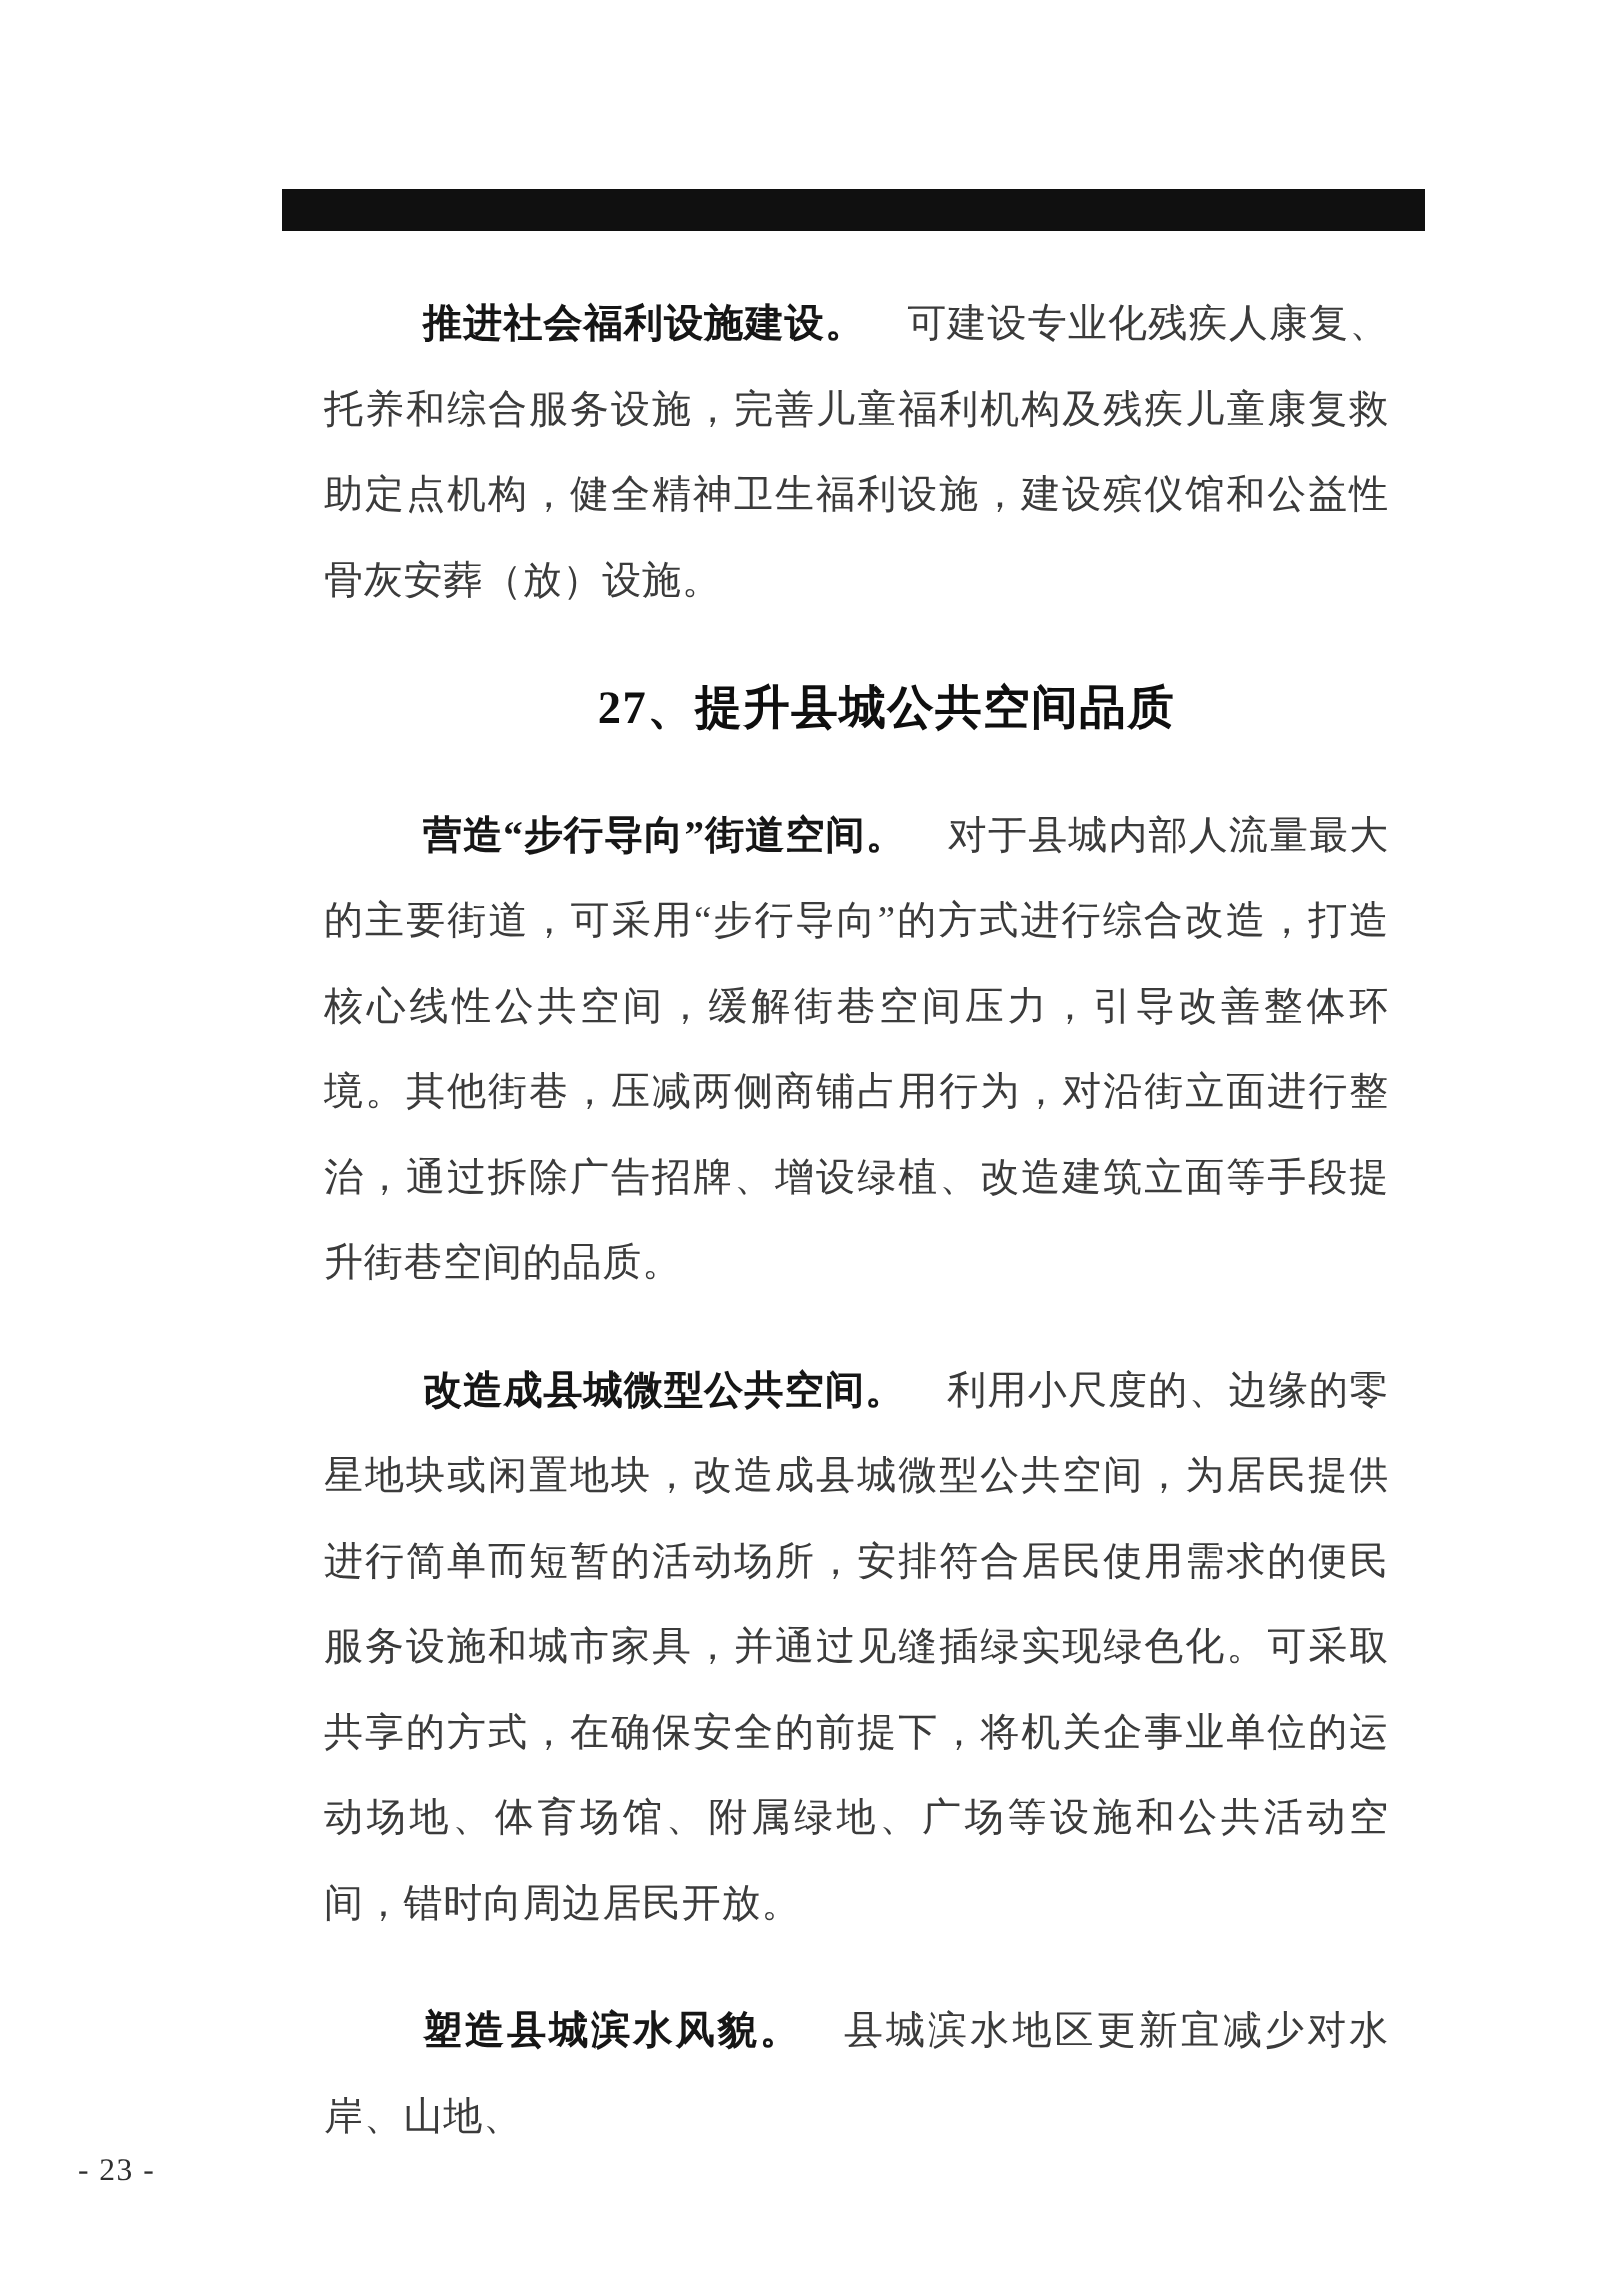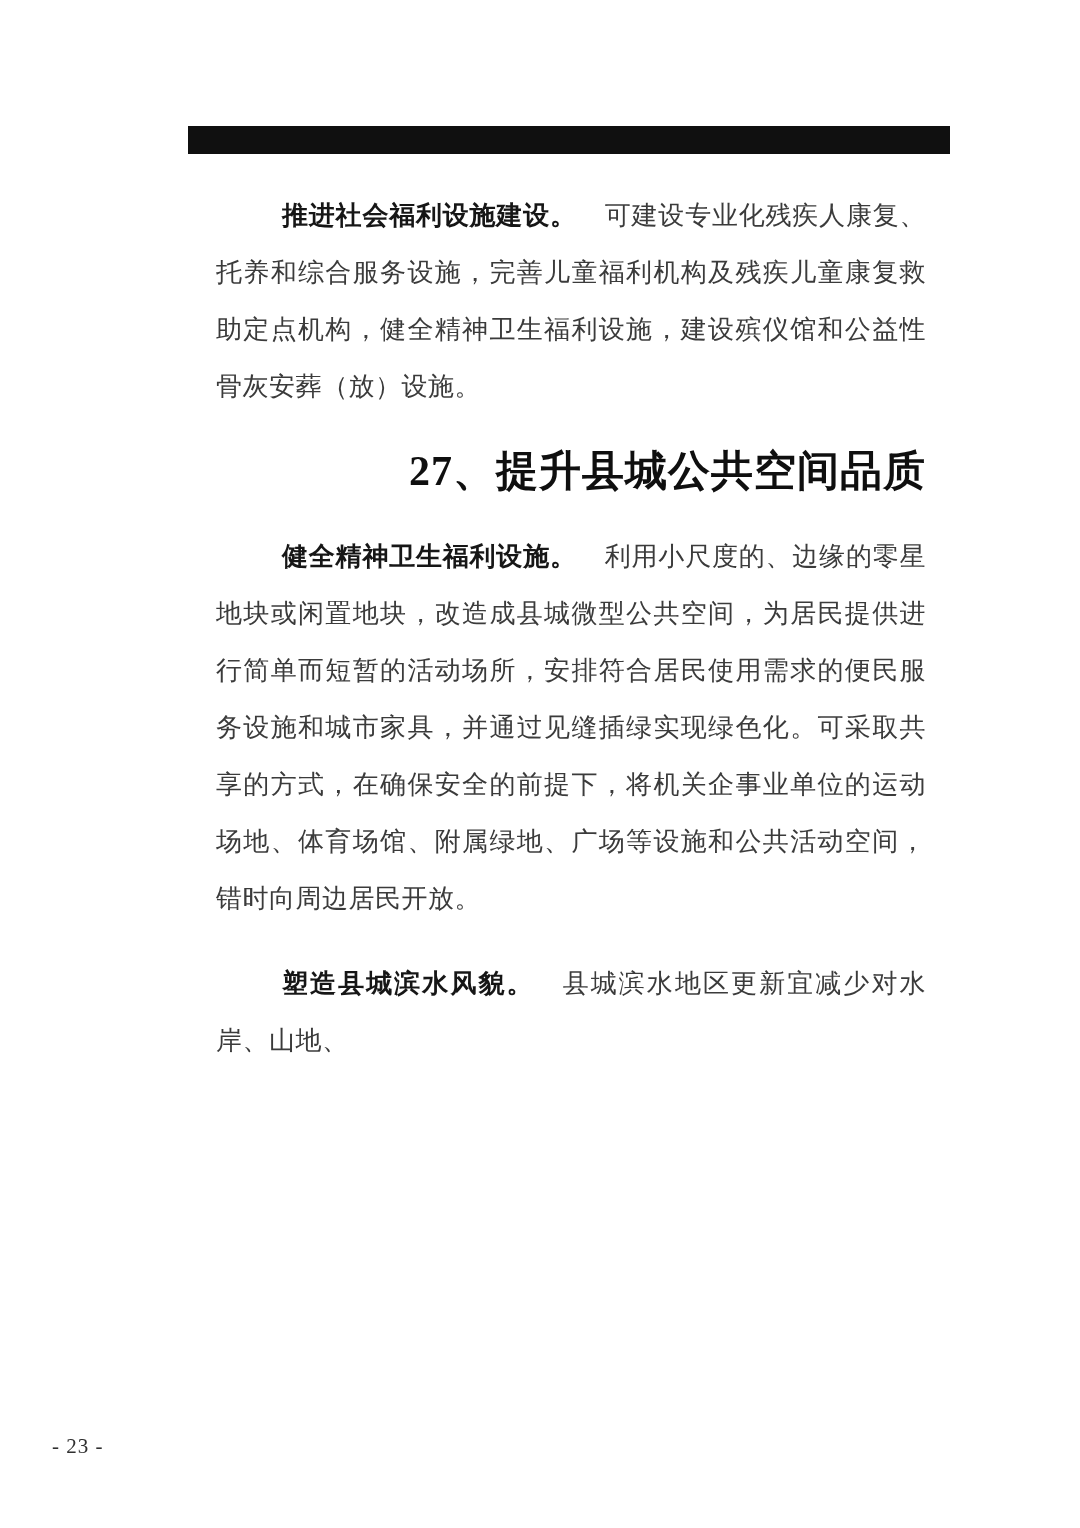--- a/index.html
+++ b/index.html
@@ -43,26 +43,26 @@
     letter-spacing: 0.5px;
   }
   .para {
     text-indent: 2em;
   }
   .para .lead {
     font-weight: 700;
     color: var(--lead-text);
   }
   .sec-heading {
-    font-size: 42px;
+    font-size: 31px;
     font-weight: 700;
     color: var(--heading-text);
     line-height: 57px;
     text-indent: 40px;
-    text-align: right;
+    text-align: center;
     letter-spacing: 1px;
   }
   .page-number {
     position: absolute;
     left: 10px;
     top: 1392px;
     width: 1080px;
     text-align: left;
     font-size: 21px;
     color: var(--pagenum-text);
@@ -76,22 +76,23 @@
 <div class="page">
 
   <div class="top-rule"></div>
 
   <div class="content">
 
     <p class="para"><span class="lead">推进社会福利设施建设。</span><span>可建设专业化残疾人康复、托养和综合服务设施，完善儿童福利机构及残疾儿童康复救助定点机构，健全精神卫生福利设施，建设殡仪馆和公益性骨灰安葬（放）设施。</span></p>
 
     <h2 class="sec-heading">27、提升县城公共空间品质</h2>
 
+    <p class="para"><span class="lead">营造“步行导向”街道空间。</span><span>对于县城内部人流量最大的主要街道，可采用“步行导向”的方式进行综合改造，打造核心线性公共空间，缓解街巷空间压力，引导改善整体环境。其他街巷，压减两侧商铺占用行为，对沿街立面进行整治，通过拆除广告招牌、增设绿植、改造建筑立面等手段提升街巷空间的品质。</span></p>
 
-    <p class="para"><span class="lead">健全精神卫生福利设施。</span><span>利用小尺度的、边缘的零星地块或闲置地块，改造成县城微型公共空间，为居民提供进行简单而短暂的活动场所，安排符合居民使用需求的便民服务设施和城市家具，并通过见缝插绿实现绿色化。可采取共享的方式，在确保安全的前提下，将机关企事业单位的运动场地、体育场馆、附属绿地、广场等设施和公共活动空间，错时向周边居民开放。</span></p>
+    <p class="para"><span class="lead">改造成县城微型公共空间。</span><span>利用小尺度的、边缘的零星地块或闲置地块，改造成县城微型公共空间，为居民提供进行简单而短暂的活动场所，安排符合居民使用需求的便民服务设施和城市家具，并通过见缝插绿实现绿色化。可采取共享的方式，在确保安全的前提下，将机关企事业单位的运动场地、体育场馆、附属绿地、广场等设施和公共活动空间，错时向周边居民开放。</span></p>
 
 
 
     <p class="para"><span class="lead">塑造县城滨水风貌。</span><span>县城滨水地区更新宜减少对水岸、山地、</span></p>
 
   </div>
 
   <div class="page-number">- 23 -</div>
 
 </div>

